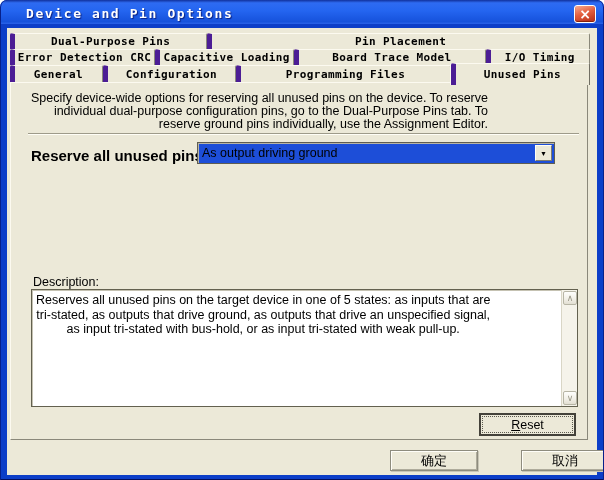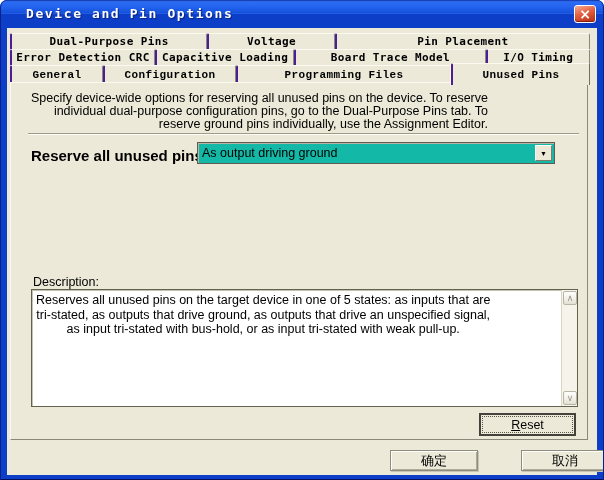--- a/index.html
+++ b/index.html
@@ -14,21 +14,21 @@
     color:#000;
   }
   .window::after { 
     content:""; position:absolute; inset:0; border-radius:7px 7px 0 0;
     box-shadow: inset 1px 0 0 #07208a, inset -1px 0 0 #07208a, inset 0 -1px 0 #031060;
     pointer-events:none;
   }
 
   
   .titlebar {
-    position:absolute; left:0; top:0; width:604px; height:14px;
+    position:absolute; left:0; top:0; width:604px; height:24px;
     border-radius:6px 6px 0 0;
     background:linear-gradient(180deg,#10309c 0%, #2e6bf2 12%, #2465f0 45%, #1652dc 90%, #2a62e8 100%);
   }
   .title-text {
     position:absolute; left:26px; top:6px;
     color:#fff; font:bold 13px "DejaVu Sans Mono", monospace;
     letter-spacing:1.6px; text-shadow:1px 1px 1px #0a2080;
     white-space:nowrap;
   }
   .close-btn {
@@ -44,25 +44,25 @@
   
   .client {
     position:absolute; left:7px; top:28px; width:590px; height:447px;
     background:#ece9d8;
   }
 
   
   .tabs { position:absolute; left:3px; top:5px; width:580px; }
   .tab-row { display:flex; }
   .tab-row-1 .tab, .tab-row-2 .tab { height:16px; }
-  .tab-row-3 .tab { height:18px;font-family:Liberation Mono, monospace; }
+  .tab-row-3 .tab { height:18px; }
   .tab {
     display:flex; align-items:center; justify-content:center;
     background:#ece9d8;
-    border-top:1px solid #fcfaf0; border-left:2px solid #4c1d95;
+    border-top:1px solid #fcfaf0; border-left:5px solid #4c1d95;
     border-right:1px solid #8a887a;
     border-radius:2px 2px 0 0;
     font:bold 11px "DejaVu Sans Mono", monospace;
     letter-spacing:0.4px; white-space:nowrap; overflow:hidden;
     cursor:default;
   }
   .tab.active {
     position:relative; z-index:3;
     margin-top:-2px; height:22px;
     background:#ece9d8;
@@ -82,21 +82,21 @@
 
   .separator {
     position:absolute; left:17px; top:50px; width:551px; height:2px;
     border-top:1px solid #9e9b8a; border-bottom:1px solid #fffef6;
   }
 
   .reserve-label { position:absolute; left:20px; top:64px; font-size:15px; white-space:nowrap;font-weight:bold; }
 
   .combo {
     position:absolute; left:186px; top:59px; width:358px; height:22px;
-    background:#14b8a6; border:1px solid #5f5d52;
+    background:#1d4ed8; border:1px solid #5f5d52;
     box-shadow: inset 1px 1px 0 #b8b5a6;
   }
   .combo-text {
     position:absolute; left:4px; top:3px; font-size:12.5px; white-space:nowrap;
   }
   .combo-btn {
     position:absolute; right:2px; top:2px; width:17px; height:16px;
     background:#ece9d8;
     border:1px solid; border-color:#fffef6 #7e7c6e #7e7c6e #fffef6;
     display:flex; align-items:center; justify-content:center;
@@ -162,21 +162,20 @@
     <div class="close-btn">
       <span class="close-x">×</span>
     </div>
   </div>
 
   <div class="client">
 
     <div class="tabs">
       <div class="tab-row tab-row-1">
         <div class="tab" style="flex:0 0 34%">Dual-Purpose Pins</div>
-        <div class="tab" style="flex:0 0 22%">Voltage</div>
         <div class="tab" style="flex:1 1 auto">Pin Placement</div>
       </div>
       <div class="tab-row tab-row-2">
         <div class="tab" style="flex:0 0 25%">Error Detection CRC</div>
         <div class="tab" style="flex:0 0 24%">Capacitive Loading</div>
         <div class="tab" style="flex:0 0 33%">Board Trace Model</div>
         <div class="tab" style="flex:1 1 auto">I/O Timing</div>
       </div>
       <div class="tab-row tab-row-3">
         <div class="tab" style="flex:0 0 16%">General</div>

